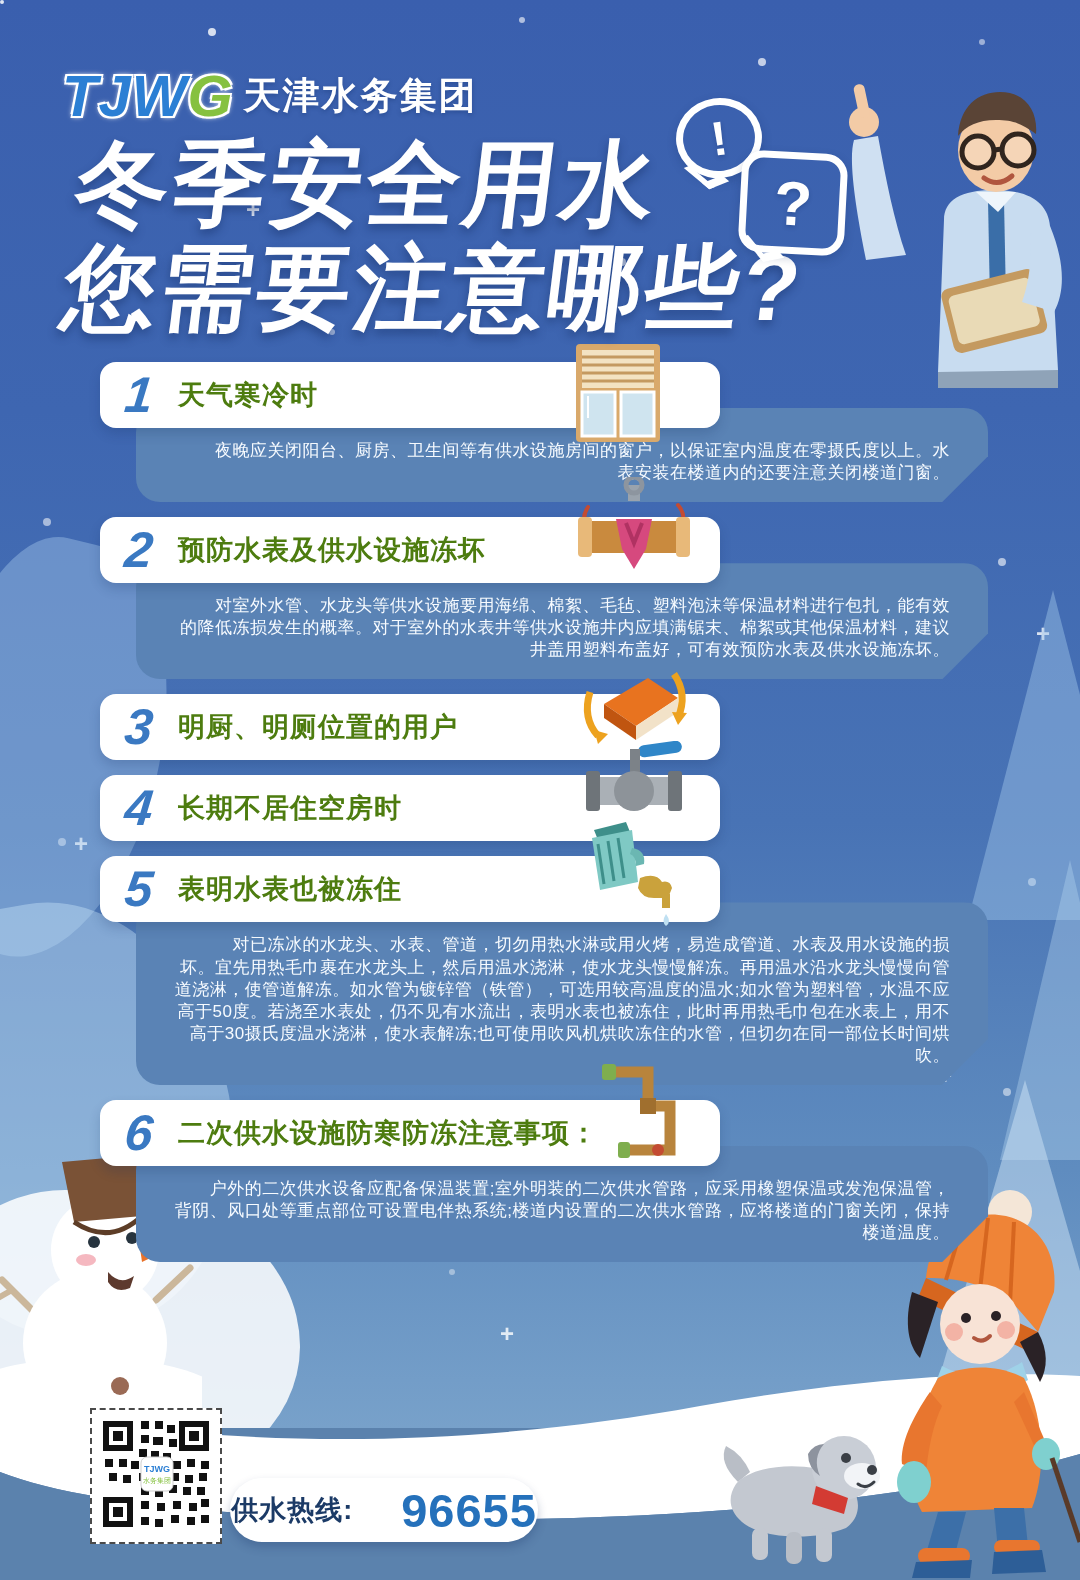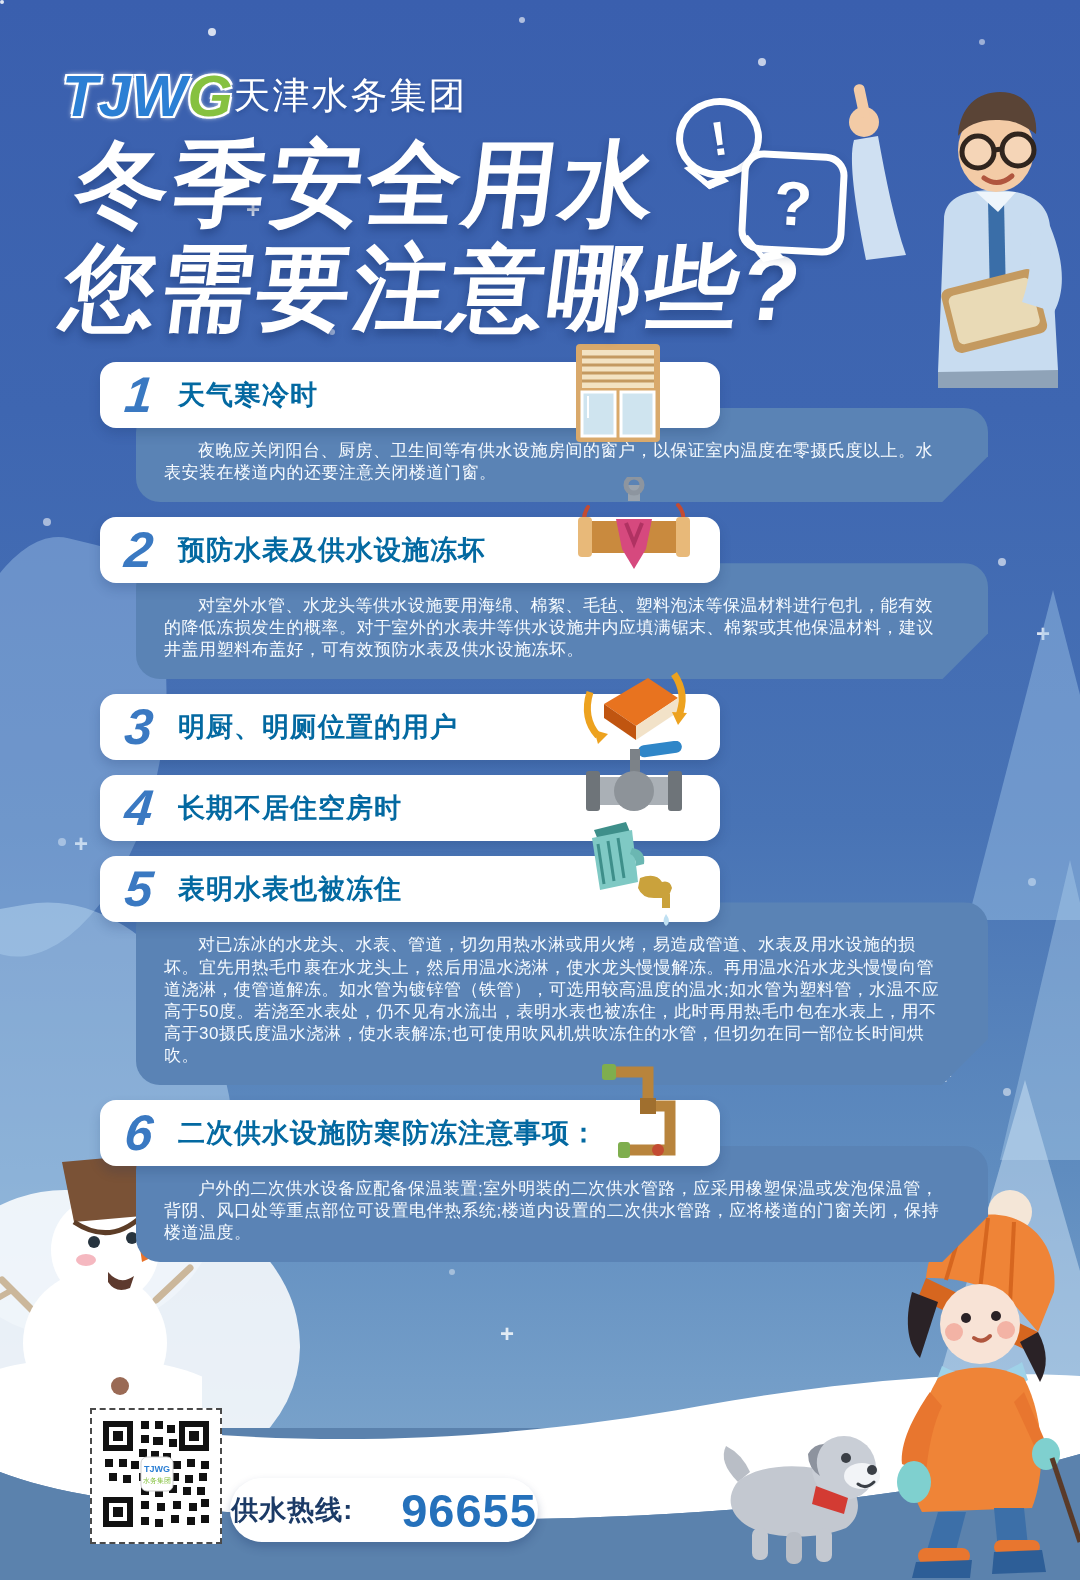--- a/index.html
+++ b/index.html
@@ -22,45 +22,45 @@
     900px 1180px 0 2px rgba(255,255,255,.5),450px 1270px 0 1px rgba(255,255,255,.4);}
   .sparkle{position:absolute;color:rgba(255,255,255,.8);font-size:24px;font-weight:700;}
   .berg{position:absolute;border-radius:40% 60% 55% 45%;}
   .pine{position:absolute;clip-path:polygon(50% 0,100% 100%,0 100%);}
   .snow-bottom{position:absolute;left:0;top:1368px;width:1080px;height:212px;}
   
   .logo-row{position:absolute;left:62px;top:62px;display:flex;align-items:center;z-index:3;}
   .logo-mark{font-size:58px;font-weight:900;font-style:italic;letter-spacing:1px;
     text-shadow:0 0 4px #fff,0 0 6px #fff,2px 2px 0 #fff,-2px 2px 0 #fff,2px -2px 0 #fff,-2px -2px 0 #fff;}
   .logo-tj{color:#2b7fd4;margin-top:28px;} .logo-w{color:#2b7fd4;} .logo-g{color:#86c140;}
-  .logo-cn{color:#ffffff;font-size:37px;font-weight:400;letter-spacing:2px;
+  .logo-cn{color:#ffffff;font-size:37px;font-weight:700;margin-left:10px;letter-spacing:2px;
     text-shadow:0 2px 4px rgba(20,50,110,.4);}
   .title{position:absolute;left:70px;top:132px;z-index:3;color:#fff;font-weight:900;
     transform:skewX(-7deg);line-height:1.12;letter-spacing:4px;
     text-shadow:0 5px 10px rgba(18,42,96,.45);}
   .title-l1{font-size:93px;} .title-l2{font-size:93px;}
   .bubble{position:absolute;z-index:3;border:7px solid #fff;color:#fff;font-weight:900;
     display:flex;align-items:center;justify-content:center;
     text-shadow:0 2px 4px rgba(18,42,96,.3);box-shadow:0 4px 10px rgba(18,42,96,.25);}
   .bubble-ex{left:676px;top:98px;width:72px;height:66px;border-radius:50%;font-size:48px;transform:rotate(-8deg);}
   .bubble-ex:after,.bubble-q:after{content:"";position:absolute;left:6px;bottom:-14px;width:18px;height:18px;
     background:transparent;border-left:7px solid #fff;border-bottom:7px solid #fff;transform:skewX(35deg) rotate(-12deg);}
   .bubble-q{left:740px;top:152px;width:92px;height:88px;border-radius:22px;font-size:62px;transform:rotate(3deg);}
   
   .content{position:absolute;left:100px;top:362px;width:890px;z-index:2;}
   .sec{position:relative;margin-bottom:15px;}
   .sec-head{position:relative;z-index:2;width:620px;height:66px;background:#ffffff;border-radius:16px;
     display:flex;align-items:center;box-shadow:0 6px 12px rgba(20,45,95,.20);}
   .sec-num{width:78px;text-align:center;font-size:50px;font-weight:900;font-style:italic;color:#3a79c2;
     transform:skewX(-6deg);line-height:1;}
-  .sec-title{margin:0;font-size:27px;font-weight:800;color:#0369a1;letter-spacing:1px;font-family:Liberation Mono, monospace;}
+  .sec-title{margin:0;font-size:27px;font-weight:800;color:#4d7c0f;letter-spacing:1px;font-family:Liberation Mono, monospace;}
   .sec-icon{position:absolute;z-index:3;left:474px;top:-18px;}
   .sec-body{position:relative;z-index:1;margin-left:36px;margin-top:-20px;width:852px;box-sizing:border-box;
     background:#5a83b5;border-radius:24px;padding:32px 38px 18px 28px;
-    clip-path:polygon(0 0,100% 0,100% calc(100% - 46px),calc(100% - 46px) 100%,0 100%);}
+    clip-path:polygon(0 0,100% 0,100% calc(100% - 46px),calc(100% - 46px) 100%,0 100%);text-align:right;}
   .sec-body p{margin:0;color:#f7fbff;font-size:17px;line-height:1.3;text-indent:2em;letter-spacing:.5px;}
   
   .qr-wrap{position:absolute;left:90px;top:1408px;z-index:4;background:#fff;border:2px dashed #4a4a4a;padding:5px;}
   .hotline{position:absolute;left:230px;top:1478px;z-index:4;width:308px;height:64px;background:#fff;
     border-radius:32px;display:flex;align-items:center;justify-content:center;box-shadow:0 5px 10px rgba(20,45,95,.25);gap:28px;}
   .hotline-label{font-size:27px;font-weight:800;color:#1b3a66;letter-spacing:1px;}
   .hotline-num{font-size:47px;font-weight:900;color:#2571bb;letter-spacing:1px;margin-left:20px;}
   .illus{position:absolute;pointer-events:none;}
   .man{left:826px;top:50px;z-index:3;}
   .snowman{left:-10px;top:1138px;z-index:1;}

